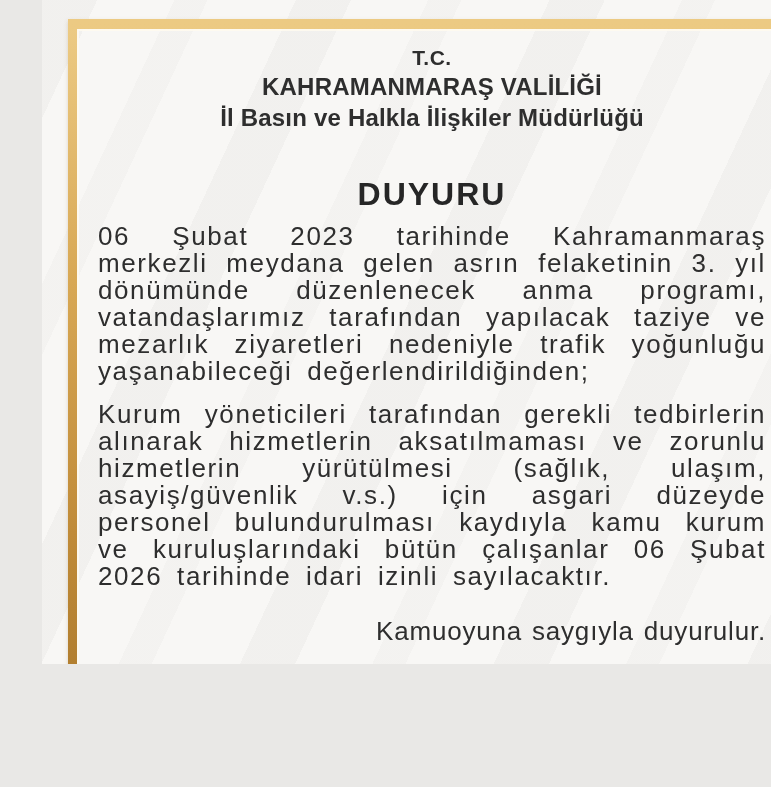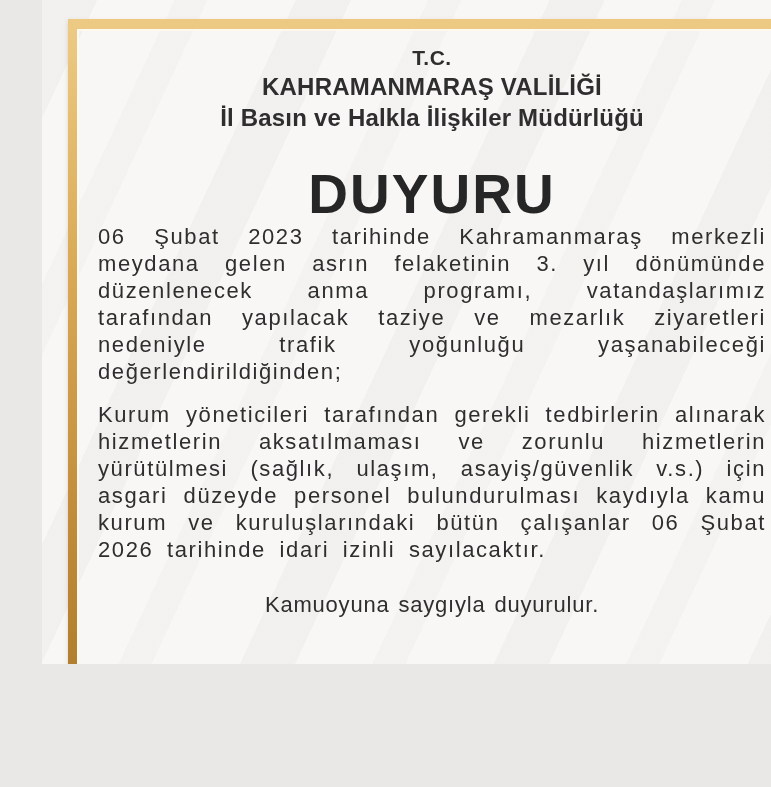--- a/index.html
+++ b/index.html
@@ -21,26 +21,26 @@
     box-sizing:border-box;
     border-style:solid;
     border-width:10px 9px 13px 9px;
     border-image: linear-gradient(180deg,#ecca83 0%, #d8a854 35%, #c08b38 70%, #a9772a 100%) 1;
     box-shadow: inset 0 0 0 2px rgba(255,250,238,0.85), 0 2px 4px rgba(140,110,60,0.25);
   }
   .content { position:absolute; left:56px; top:0; width:668px; text-align:center; z-index:2; }
   .h-tc   { margin-top:46px; font-size:21px; font-weight:bold; line-height:24px; letter-spacing:0.5px; }
   .h-gov  { font-size:24px; font-weight:bold; line-height:33px; letter-spacing:0.2px; }
   .h-dept { font-size:24px; font-weight:bold; line-height:30px; letter-spacing:0.2px; }
-  .title  { margin:40px 0 0 0; font-size:55px; font-weight:bold; letter-spacing:2px; line-height:42px; color:#262626; }
-  .bodytext { margin-top:8px; text-align:justify; font-size:22px; line-height:27px;
+  .title  { margin:40px 0 0 0; font-size:32px; font-weight:bold; letter-spacing:2px; line-height:42px; color:#262626; }
+  .bodytext { margin-top:8px; text-align:justify; font-size:26px; line-height:27px;
               letter-spacing:1.6px; word-spacing:6px; color:#2e2e2e; }
   .bodytext p { margin:0 0 16px 0; }
   .bodytext strong { font-weight:bold; }
-  .closing { text-align:center; margin-top:28px !important; letter-spacing:0.8px; word-spacing:2px; }
+  .closing { text-align:right; margin-top:28px !important; letter-spacing:0.8px; word-spacing:2px; }
   .emblem { position:absolute; left:346px; top:668px; width:88px; height:150px; z-index:3; }
   .emblem svg { display:block; width:88px; height:150px; }
 </style>
 </head>
 <body>
 
 <div class="canvas">
 
   <div class="frame"></div>
 

